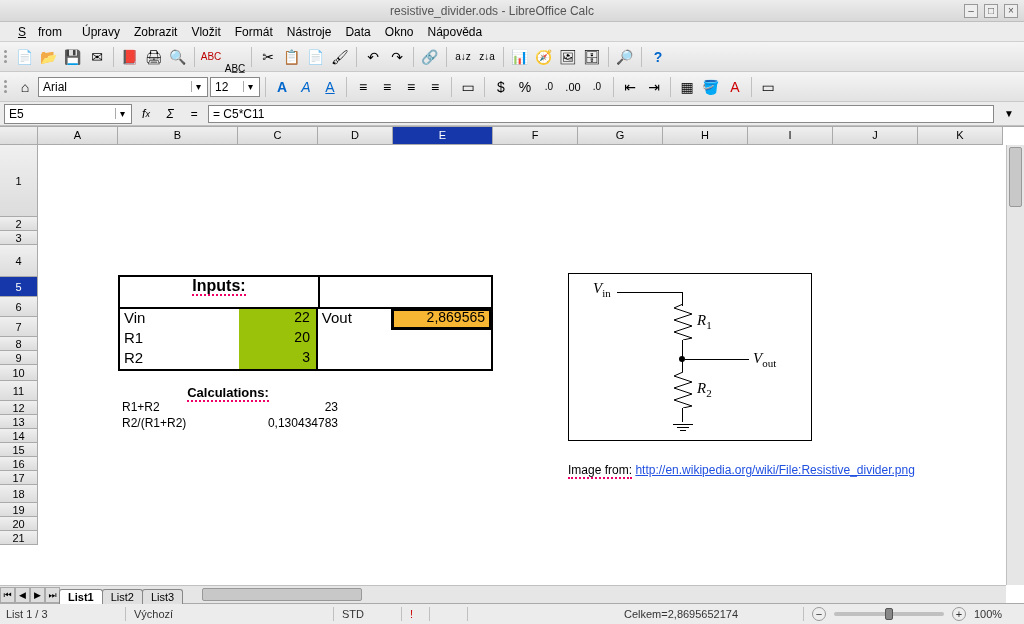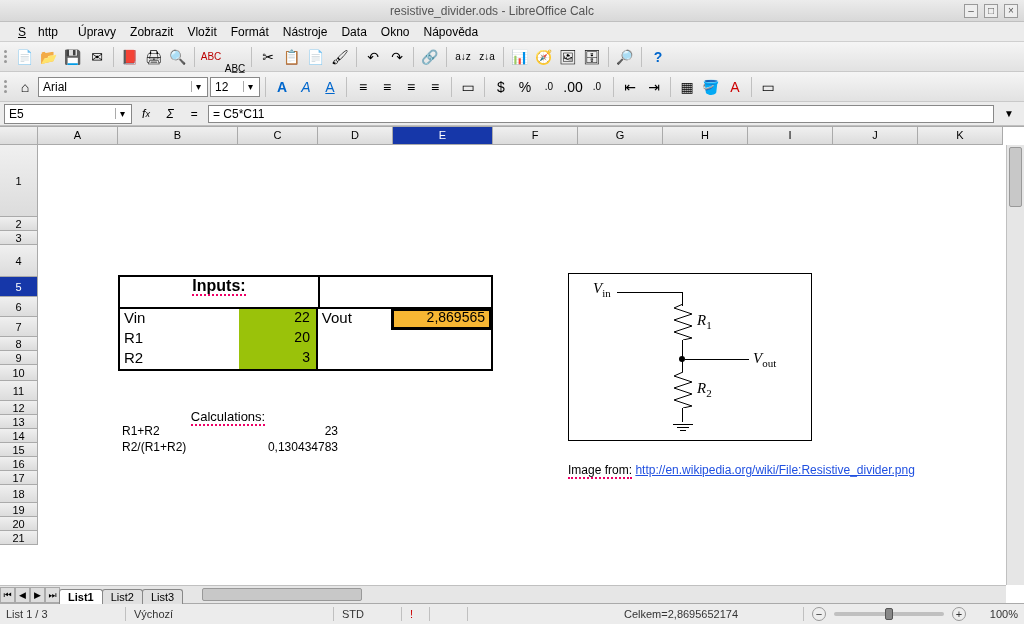--- a/index.html
+++ b/index.html
@@ -52,21 +52,21 @@
   .doc-title{font-family:Arial,sans-serif;font-size:46px;text-align:center;letter-spacing:0;}
   .doc-title .wavy{border-bottom:2px dotted #e06;display:inline-block;line-height:1;}
   .section-h{font-size:16px;font-weight:bold;text-align:center;}
   .outerbox{border:2px solid #000;}
   .vline{border-right:2px solid #000;}
   .hline{border-bottom:2px solid #000;}
   .inputcell{background:#9ac20a;text-align:right;padding-right:6px;font-size:14px;}
   .outcell{background:#f7b733;text-align:right;padding-right:6px;font-size:14px;font-weight:normal;}
   .sel-cell{outline:3px solid #000;outline-offset:-2px;padding-left:16px;}
   .label{font-size:15px;padding-left:4px;}
-  .calc-h{font-weight:normal;text-align:center;font-size:13px;margin-top:24px;}
+  .calc-h{font-weight:bold;text-align:center;font-size:13px;}
   .wavy-red{border-bottom:2px dotted #e06;}
   .link{color:#2050e0;text-decoration:underline;}
   .schem{border:1px solid #000;background:#fff;position:relative;}
   .schem-line{position:absolute;background:#000;}
   .schem-node{position:absolute;width:6px;height:6px;background:#000;border-radius:50%;}
   .schem-lbl{position:absolute;font-family:"Times New Roman",serif;font-style:italic;font-size:15px;}
   .schem-lbl sub{font-size:11px;font-style:normal;}
   .gnd{position:absolute;}
   .gnd i{display:block;background:#000;height:1px;margin:2px auto;}
 </style>
@@ -75,21 +75,21 @@
 
 <div class="titlebar">
   <span style="width:20px"></span>
   <div class="t">resistive_divider.ods - LibreOffice Calc</div>
   <div class="wbtn">–</div>
   <div class="wbtn">□</div>
   <div class="wbtn">×</div>
 </div>
 
 <div class="menubar">
-  <span><span class="mnu-u">S</span><span>http</span></span>
+  <span><span class="mnu-u">S</span><span>from</span></span>
   <span>Úpravy</span>
   <span>Zobrazit</span>
   <span>Vložit</span>
   <span>Formát</span>
   <span>Nástroje</span>
   <span>Data</span>
   <span>Okno</span>
   <span>Nápověda</span>
 </div>
 
@@ -159,21 +159,21 @@
  <div class="tbtn">≡</div>
  <div class="tbtn">≡</div>
  <div class="tbtn">≡</div>
  <div class="tbtn">≡</div>
  <div class="sep"></div>
  <div class="tbtn">▭</div>
  <div class="sep"></div>
  <div class="tbtn">$</div>
  <div class="tbtn">%</div>
  <div class="tbtn" style="font-size:10px">.0</div>
- <div class="tbtn" style="font-size:14px">.00</div>
+ <div class="tbtn" style="font-size:11px">.00</div>
  <div class="tbtn" style="font-size:10px">.0</div>
  <div class="sep"></div>
  <div class="tbtn">⇤</div>
  <div class="tbtn">⇥</div>
  <div class="sep"></div>
  <div class="tbtn">▦</div>
  <div class="tbtn">🪣</div>
  <div class="tbtn" style="color:#c00">A</div>
  <div class="sep"></div>
  <div class="tbtn">▭</div>
@@ -325,14 +325,14 @@
   <div class="cell-s" style="width:60px;text-align:center">STD</div>
   <div class="cell-s" style="width:20px;color:#c00;text-align:center">!</div>
   <div class="cell-s" style="width:30px"></div>
   <div class="flex"></div>
   <div class="cell-s" style="min-width:180px">Celkem=2,8695652174</div>
   <div class="zoombtn">−</div>
   <div class="zoom-slider">
       <div class="knob"></div>
     </div>
   <div class="zoombtn">+</div>
-  <div style="width:44px;text-align:right">100%</div>
+  <div style="width:44px;text-align:left">100%</div>
 </div>
 
 </body></html>

